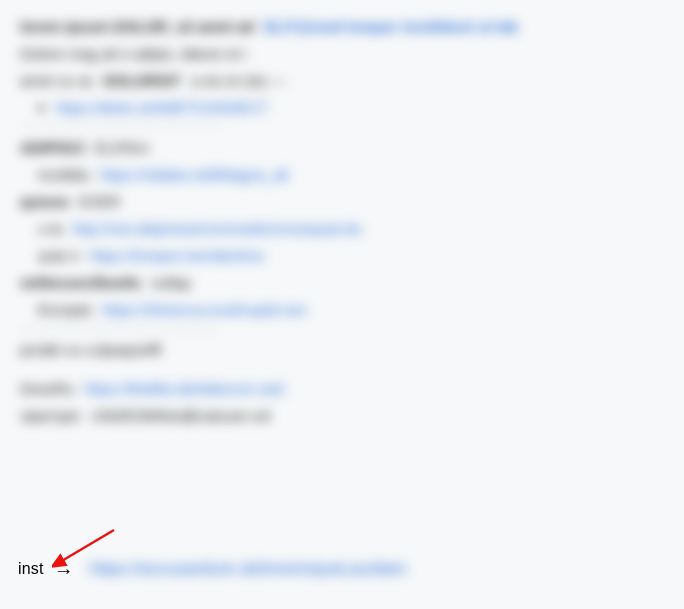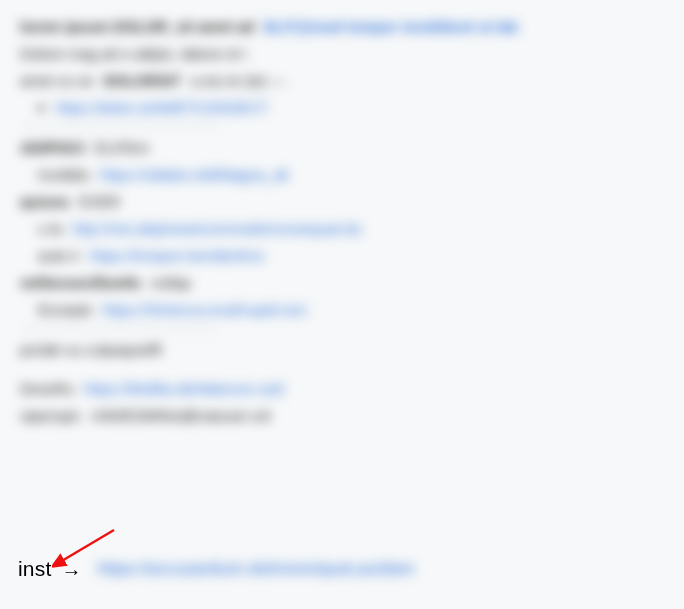--- a/index.html
+++ b/index.html
@@ -9,21 +9,21 @@
   .t{color:#222;margin-right:10px;white-space:nowrap;}
   .l{color:#2a6edb;margin-right:10px;white-space:nowrap;}
   .sep{height:1px;background:#d0d5d9;margin:6px 0 12px 0;width:200px;}
   .indent{padding-left:18px;}
   .bullet{width:6px;height:6px;border-radius:50%;background:#444;margin-right:12px;flex:0 0 auto;}
   .section-gap{height:6px;}
 
   
   .overlay{position:absolute;left:0;top:0;width:684px;height:609px;pointer-events:none;}
   .inst-wrap{position:absolute;left:18px;top:557px;display:flex;align-items:center;pointer-events:auto;}
-  .inst-label{font-size:21px;color:#000;letter-spacing:0.2px;}
+  .inst-label{font-size:16px;color:#000;letter-spacing:0.2px;}
   .arrow-right{font-size:20px;color:#000;margin:0 16px 0 10px;}
   .inst-link{color:#2a6edb;filter:blur(6px);font-size:17px;white-space:nowrap;}
   .red-arrow{position:absolute;left:52px;top:526px;pointer-events:none;}
 </style>
 </head>
 <body>
 
 <div class="page">
   <div class="blur">
 

